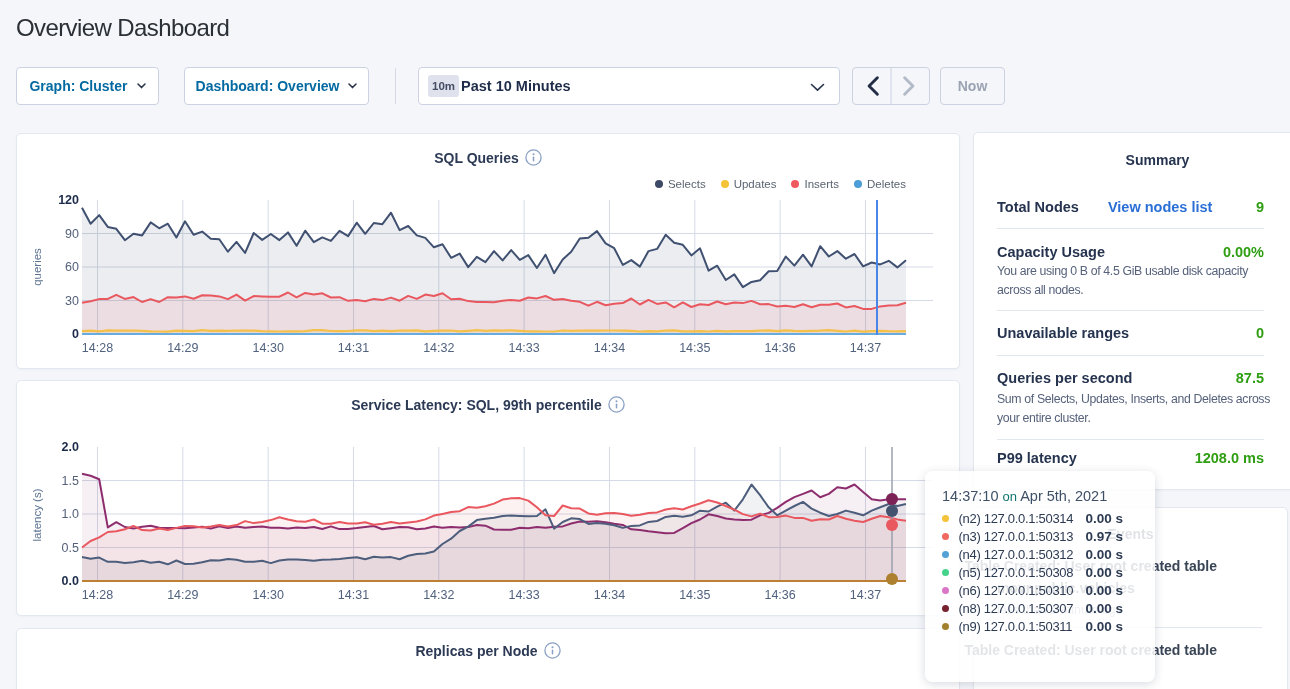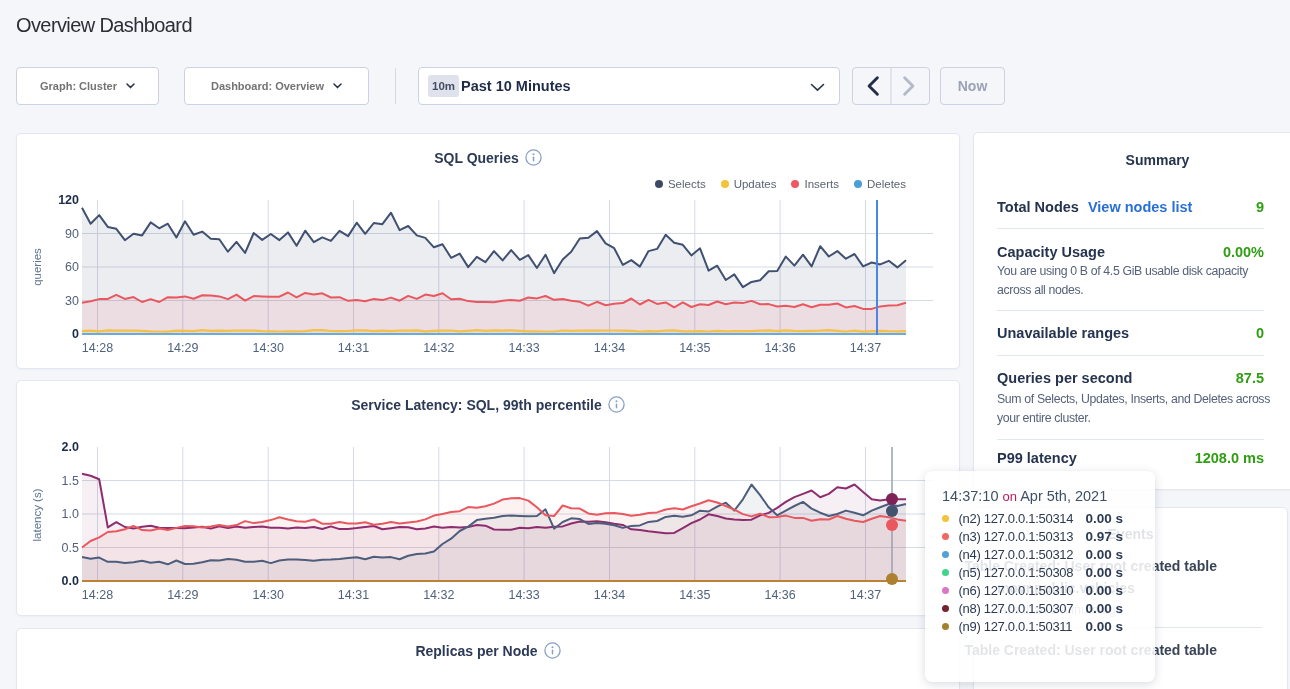--- a/index.html
+++ b/index.html
@@ -1,30 +1,30 @@
 <!DOCTYPE html>
 <html><head><meta charset="utf-8"><style>
 * { margin:0; padding:0; box-sizing:border-box; }
 html,body { width:1290px; height:689px; background:#f4f6fa; font-family:"Liberation Sans",sans-serif; position:relative; overflow:hidden; }
 .card { position:absolute; background:#fff; border:1px solid #e3e7ef; border-radius:5px; box-shadow:0 1px 2px rgba(60,70,100,0.04);padding-left:40px; }
-h1 { position:absolute; left:16px; top:14px; font-size:20px; font-weight:400; color:#2b2f36; letter-spacing:-0.6px; }
-.btn { position:absolute; background:#fff; border:1px solid #ccd2e1; border-radius:4px; height:38px; top:67px; display:flex; align-items:center; justify-content:center; font-size:11px; font-weight:bold; color:#737373; }
+h1 { position:absolute; left:16px; top:14px; font-size:24px; font-weight:400; color:#2b2f36; letter-spacing:-0.6px; }
+.btn { position:absolute; background:#fff; border:1px solid #ccd2e1; border-radius:4px; height:38px; top:67px; display:flex; align-items:center; justify-content:center; font-size:14px; font-weight:bold; color:#0369a1; }
 .ghost { background:transparent; }
 .ctitle { position:absolute; left:0; right:0; height:17px; display:flex; align-items:center; justify-content:center; font-size:14px; font-weight:bold; color:#2c3a55; }
 .legend { position:absolute; top:44px; right:53px; display:flex; gap:15px; font-size:11.5px; color:#5a6472; }
 .li { display:flex; align-items:center; }
 .dot { width:8px; height:8px; border-radius:50%; display:inline-block; margin-right:5px; }
-.srow { position:absolute; left:24px; right:24px; display:flex; font-size:14.5px; font-weight:bold; color:#25334f; }
+.srow { position:absolute; left:24px; right:24px; display:flex; font-size:14.5px; font-weight:bold; color:#25334f;gap:20px; }
 .srow .val { margin-left:auto; color:#2f9e12; }
 .scap { position:absolute; left:24px; right:22px; font-size:12.3px; letter-spacing:-0.35px; color:#56627b; line-height:18.5px; font-weight:normal; white-space:nowrap; }
 .sdiv { position:absolute; left:24px; right:26px; height:1px; background:#e2e6ee; }
 .link { color:#2a6fd6; margin-left:9px; }
 .tt { position:absolute; left:925px; top:471px; width:230px; height:211px; background:rgba(255,255,255,0.86); border-radius:8px; box-shadow:0 2px 10px rgba(40,50,80,0.18); z-index:30; padding:17px 0 0 17px; }
 .tthead { font-size:14.5px; color:#3e5066; margin-bottom:5px; margin-left:0; white-space:nowrap; }
-.tthead .on { color:#be185d; font-size:13px; }
+.tthead .on { color:#0f766e; font-size:13px; }
 .ttrow { display:flex; align-items:center; height:18px; font-size:13px; letter-spacing:-0.3px; color:#2c3a52; white-space:nowrap; }
 .ttdot { width:7px; height:7px; border-radius:50%; margin-right:9.5px; flex:none; }
 .ttlab { width:115px; flex:none; }
 .ttval { font-weight:bold; margin-left:12px; font-size:13.5px; letter-spacing:0; }
 .ev1 { position:absolute; font-size:14px; font-weight:bold; color:#394455; white-space:nowrap; }
 .evt { position:absolute; font-size:12.5px; color:#8b94a6; white-space:nowrap; }
 </style></head><body>
 <h1>Overview Dashboard</h1>
 
 <div class="btn" style="left:16px;width:143px;">Graph: Cluster<svg width="9" height="6" viewBox="0 0 9 6" style="margin-left:9px">

